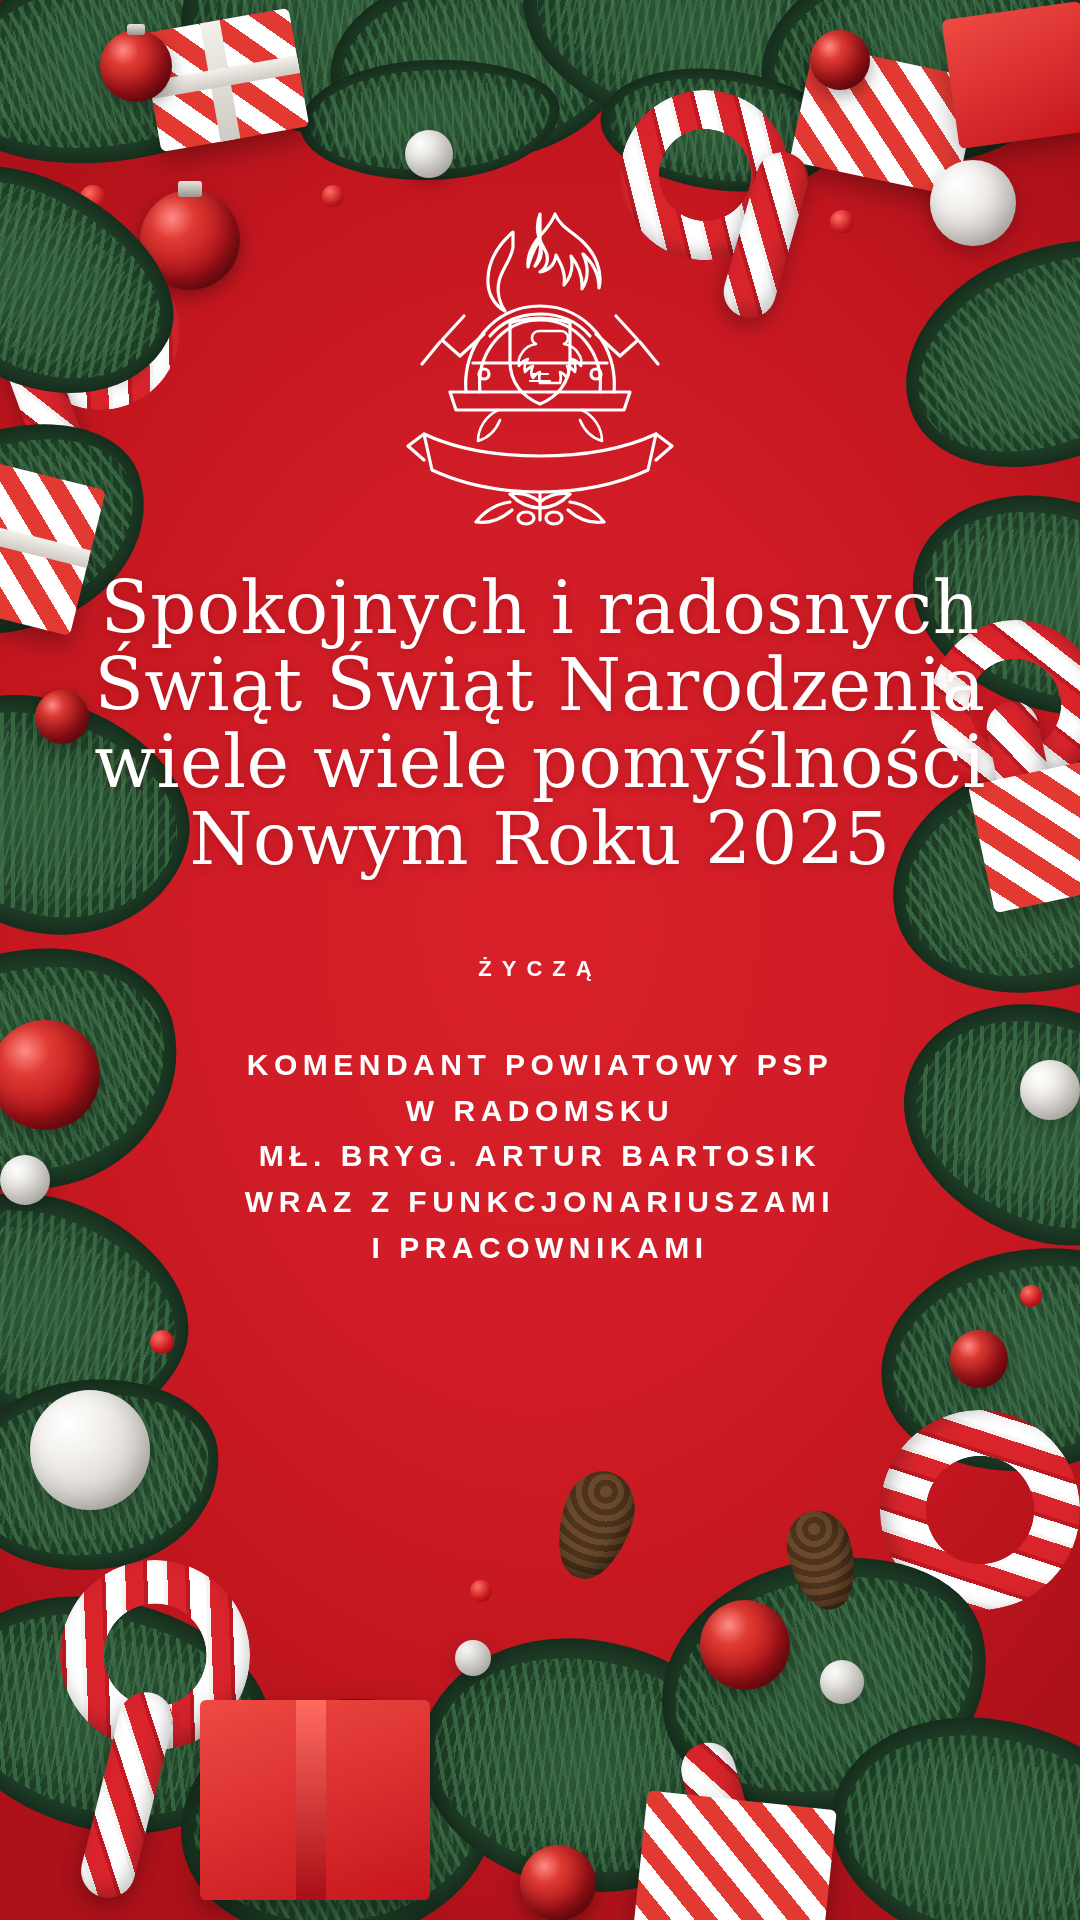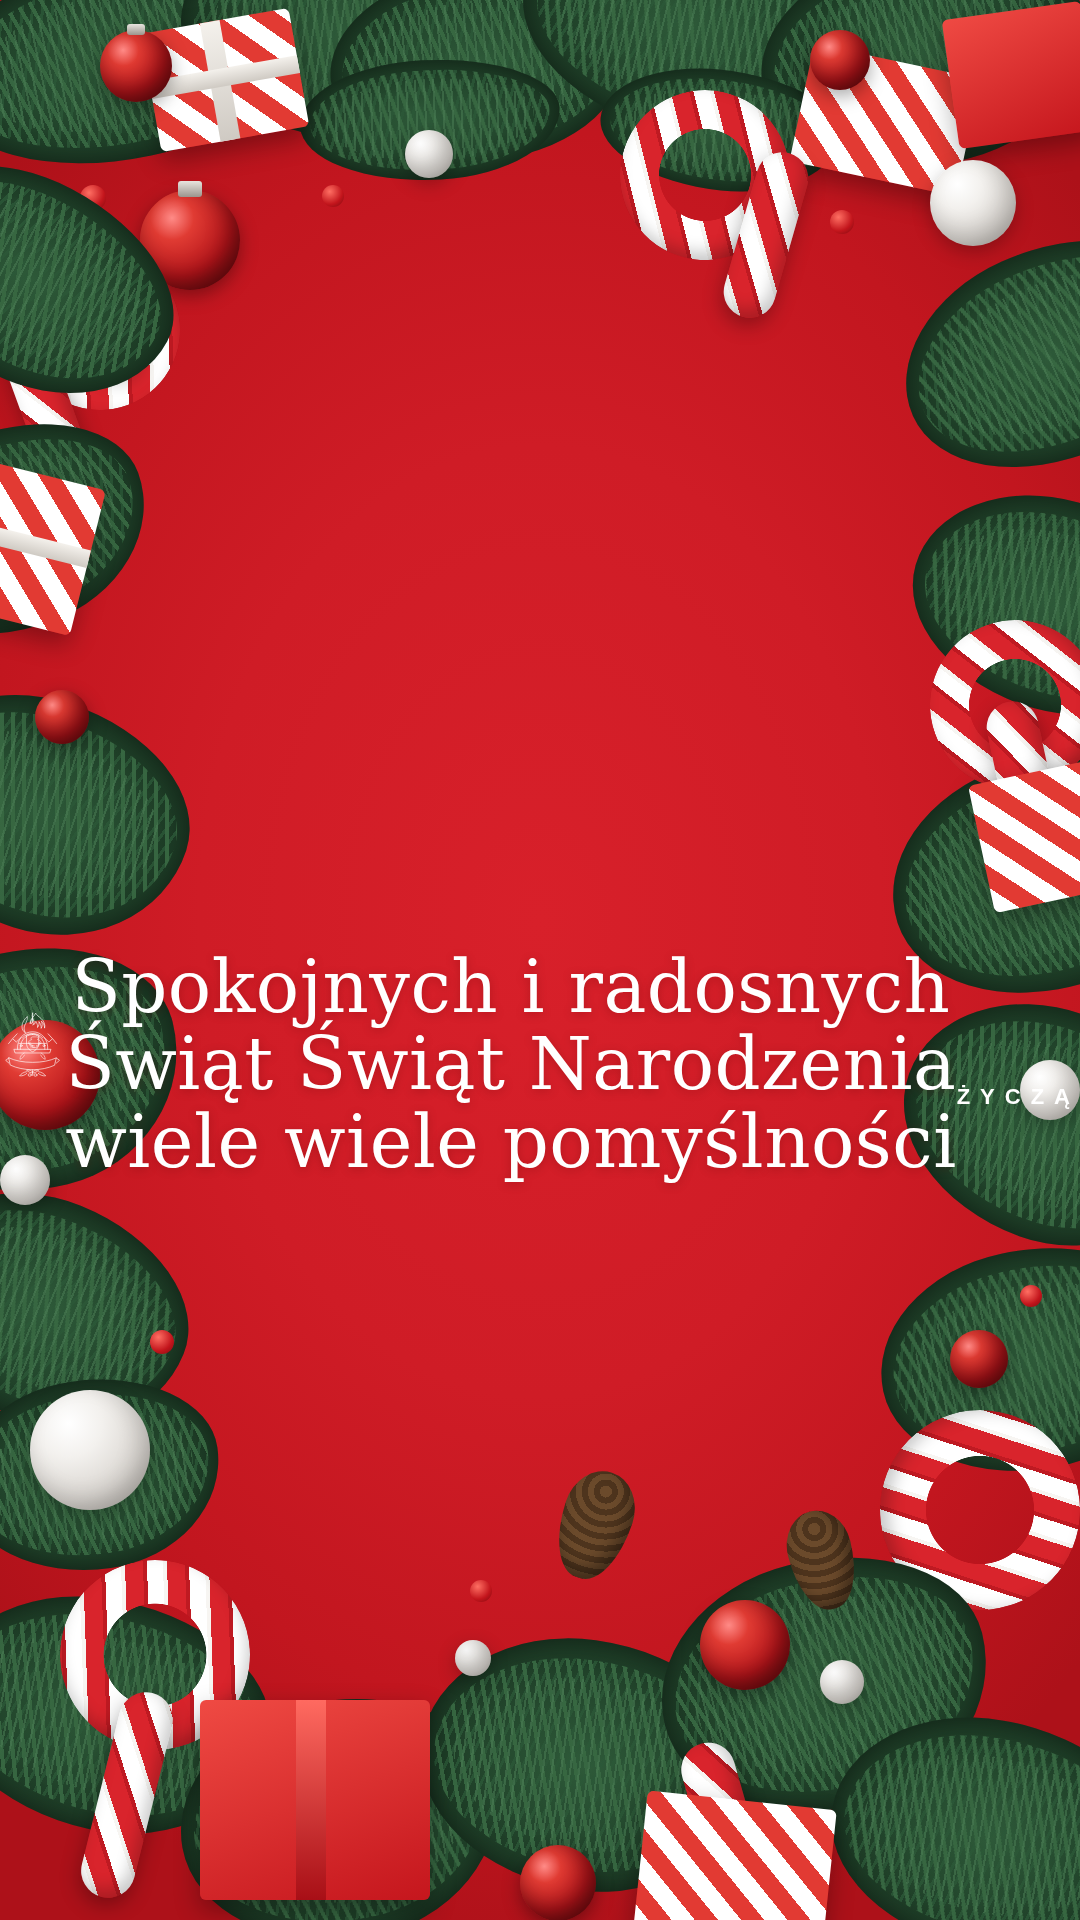--- a/index.html
+++ b/index.html
@@ -111,21 +111,21 @@
     position: absolute;
     border-radius: 50%;
     background: radial-gradient(circle at 35% 30%, #ff6f63, #c3151c 60%, #7c0a0f 100%);
   }
 
   
   .content {
     position: absolute;
     inset: 0;
     display: flex;
-    flex-direction: row;
+    flex-direction: column;
     align-items: center;
     padding-top: 196px;
   }
 
   .emblem {
     width: 320px;
     height: 330px;
     margin-bottom: 30px;
   }
   .emblem svg { width: 100%; height: 100%; display: block; }
@@ -292,18 +292,26 @@
         <ellipse cx="174" cy="322" rx="8" ry="6"></ellipse>
 
         <path d="M118 214c-12 6-20 18-20 31 10-3 18-11 22-21M202 214c12 6 20 18 20 31-10-3-18-11-22-21" stroke-width="2.6"></path>
       </svg>
     </div>
 
     <div class="greeting">
       <span class="ln">Spokojnych i radosnych</span>
       <span class="ln">Świąt Świąt Narodzenia</span>
       <span class="ln">wiele wiele pomyślności</span>
+      <span class="ln">Nowym Roku 2025</span>
     </div>
 
     <div class="wish-by">ŻYCZĄ</div>
 
+    <div class="signature">
+      <span class="sl">KOMENDANT POWIATOWY PSP</span>
+      <span class="sl">W RADOMSKU</span>
+      <span class="sl">MŁ. BRYG. ARTUR BARTOSIK</span>
+      <span class="sl">WRAZ Z FUNKCJONARIUSZAMI</span>
+      <span class="sl">I PRACOWNIKAMI</span>
+    </div>
   </div>
 </div>
 
 </body></html>

